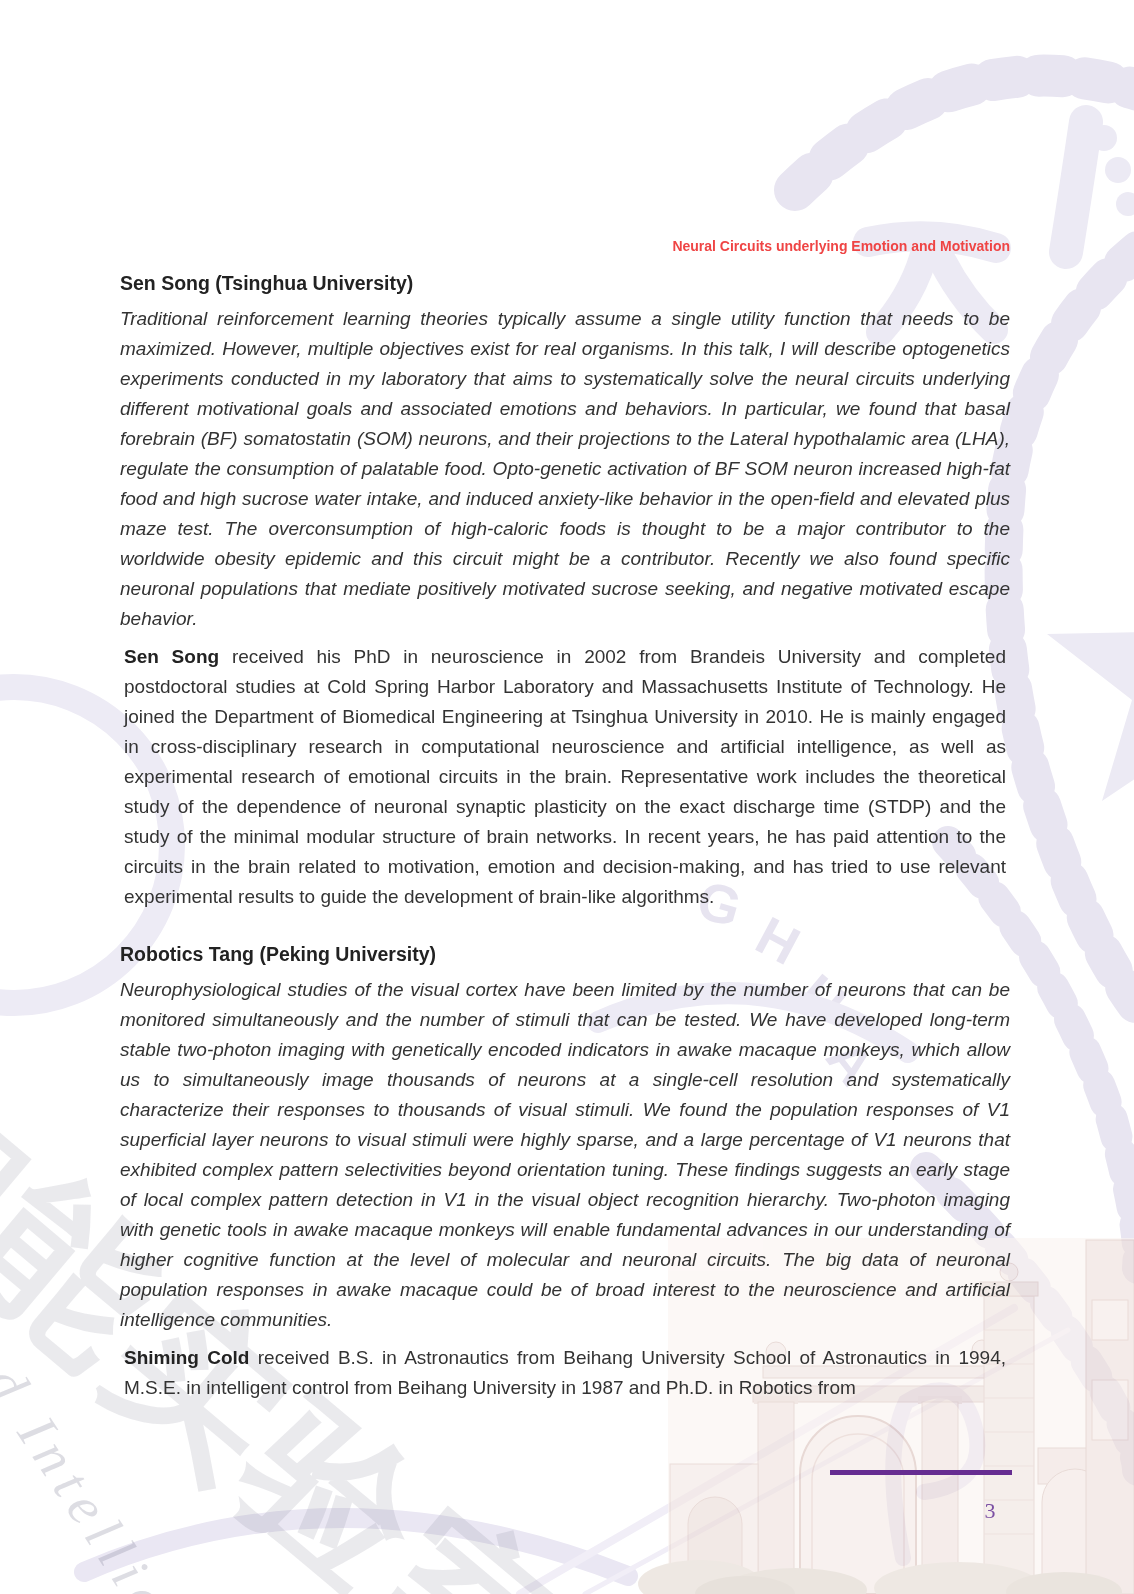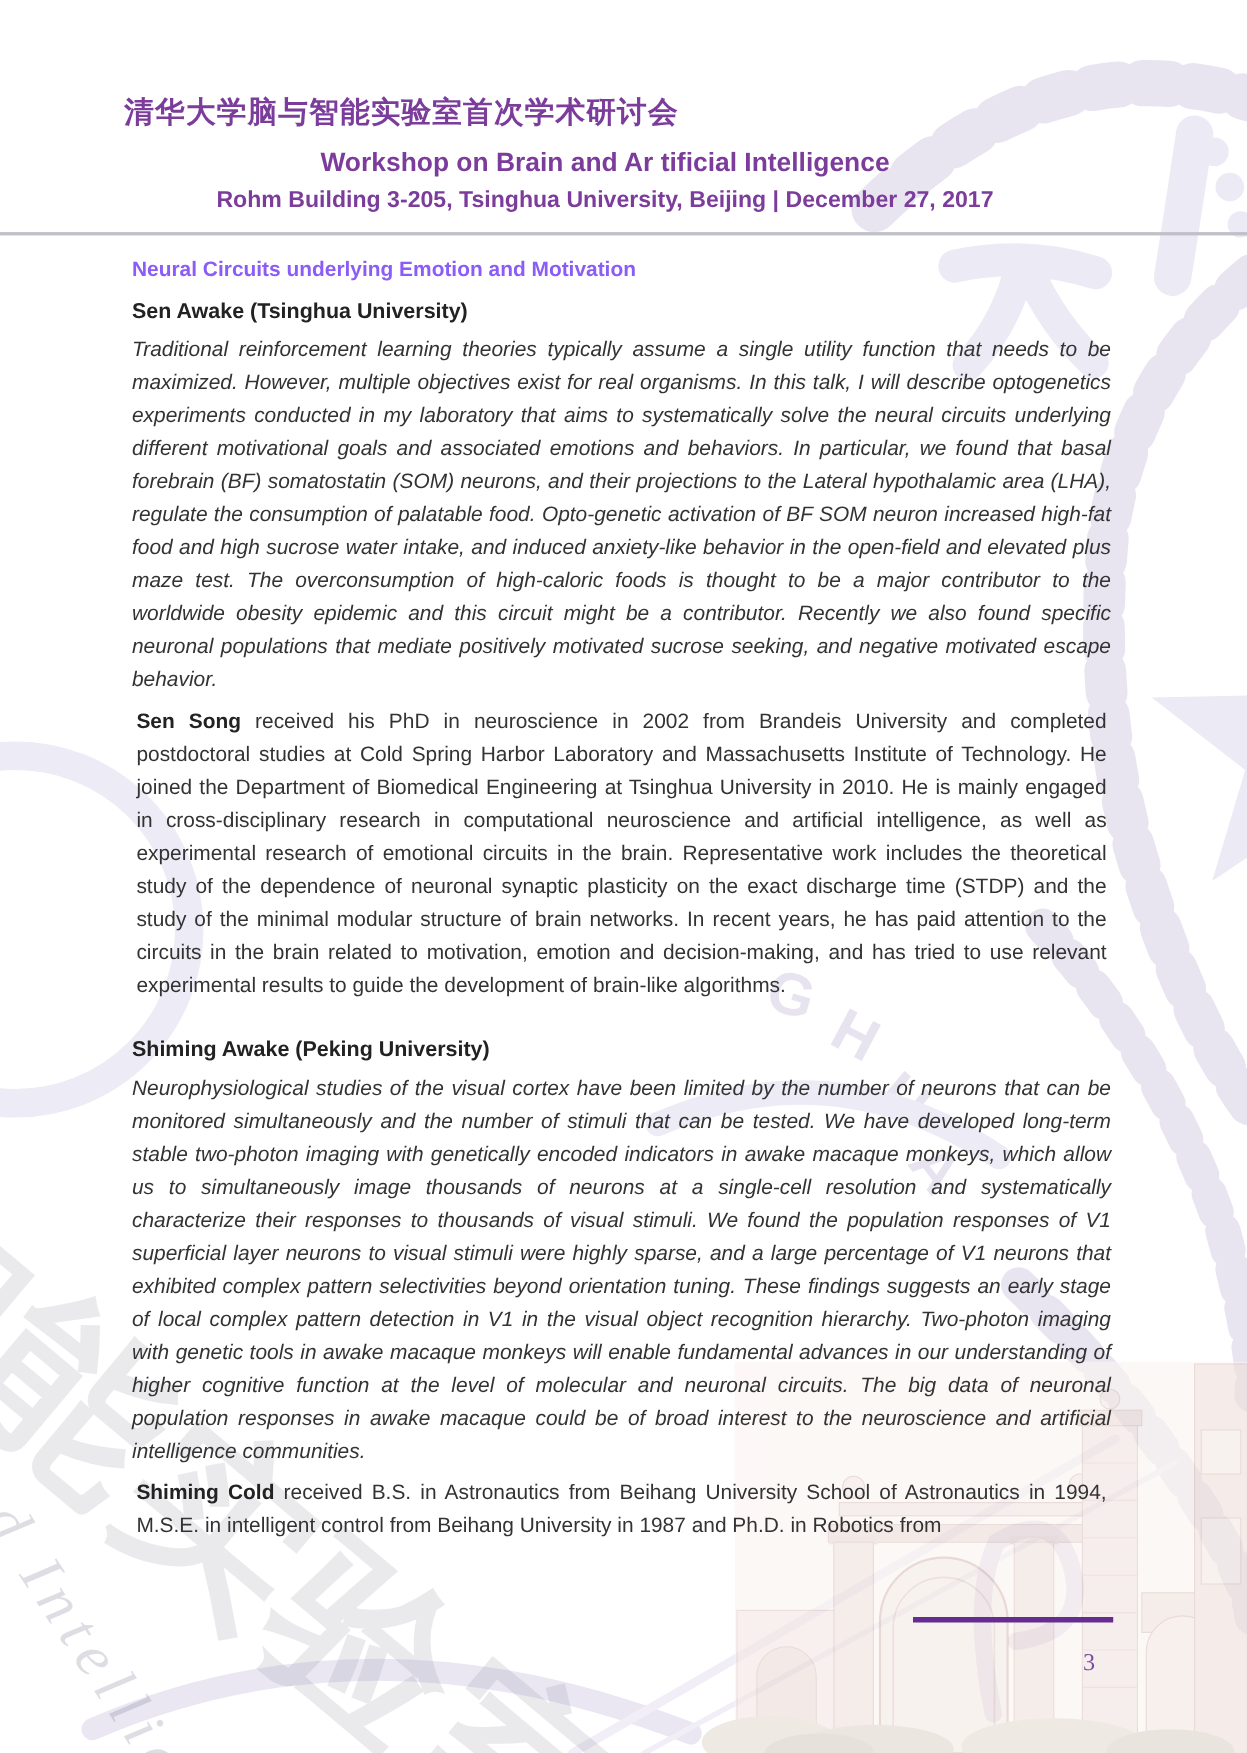--- a/index.html
+++ b/index.html
@@ -49,21 +49,21 @@
     font-size:21px;font-weight:700;color:var(--header-purple);
   }
   .header-rule{
     position:absolute;top:127px;left:0;width:1134px;height:3px;
     background:var(--header-rule-gray);
   }
   .doc-main{
     position:absolute;top:231px;left:120px;width:890px;
     font-size:19px;line-height:30px;text-align:justify;
   }
-  .talk-title{font-size:19px;font-weight:700;color:#8b5cf6;line-height:30px;margin:0 0 7px;text-align:left;}
+  .talk-title{font-size:14px;font-weight:700;color:#ef4444;line-height:30px;margin:0 0 7px;text-align:right;}
   .speaker{font-size:19.5px;font-weight:700;color:#222;line-height:30px;margin:0 0 6px;text-align:left;}
   .abstract{margin:0 0 8px;font-style:italic;}
   .bio{margin:4px;}
   .bio .lead{font-weight:700;color:#222;}
   .talk-section + .talk-section{margin-top:27px;}
   
   .footer-rule{
     position:absolute;left:830px;top:1470px;width:182px;height:5px;
     background:var(--footer-rule-purple);z-index:2;
   }
@@ -156,38 +156,32 @@
         <ellipse cx="1064" cy="1592" rx="58" ry="20" fill="#DDD3C9"></ellipse>
         <ellipse cx="745" cy="1594" rx="50" ry="18" fill="#D8CEC4"></ellipse>
       </g>
     </svg>
     <div class="wm-cjk">智能实验室</div>
     <div class="wm-latin">and Intellige</div>
   </div>
 
   <div class="content">
 
-    <header class="doc-header">
-      <div class="title-zh">清华大学脑与智能实验室首次学术研讨会</div>
-      <div class="title-en">Workshop on Brain and Ar tificial Intelligence</div>
-      <div class="venue-line">Rohm Building 3-205, Tsinghua University, Beijing | December 27, 2017</div>
-      <div class="header-rule"></div>
-    </header>
 
     <main class="doc-main">
 
       <section class="talk-section">
         <h3 class="talk-title">Neural Circuits underlying Emotion and Motivation</h3>
-        <div class="speaker">Sen Awake (Tsinghua University)</div>
+        <div class="speaker">Sen Song (Tsinghua University)</div>
         <p class="abstract">Traditional reinforcement learning theories typically assume a single utility function that needs to be maximized. However, multiple objectives exist for real organisms. In this talk, I will describe optogenetics experiments conducted in my laboratory that aims to systematically solve the neural circuits underlying different motivational goals and associated emotions and behaviors. In particular, we found that basal forebrain (BF) somatostatin (SOM) neurons, and their projections to the Lateral hypothalamic area (LHA), regulate the consumption of palatable food. Opto-genetic activation of BF SOM neuron increased high-fat food and high sucrose water intake, and induced anxiety-like behavior in the open-field and elevated plus maze test. The overconsumption of high-caloric foods is thought to be a major contributor to the worldwide obesity epidemic and this circuit might be a contributor. Recently we also found specific neuronal populations that mediate positively motivated sucrose seeking, and negative motivated escape behavior.</p>
         <p class="bio"><span class="lead">Sen Song</span><span> received his PhD in neuroscience in 2002 from Brandeis University and completed postdoctoral studies at Cold Spring Harbor Laboratory and Massachusetts Institute of Technology. He joined the Department of Biomedical Engineering at Tsinghua University in 2010. He is mainly engaged in cross-disciplinary research in computational neuroscience and artificial intelligence, as well as experimental research of emotional circuits in the brain. Representative work includes the theoretical study of the dependence of neuronal synaptic plasticity on the exact discharge time (STDP) and the study of the minimal modular structure of brain networks. In recent years, he has paid attention to the circuits in the brain related to motivation, emotion and decision-making, and has tried to use relevant experimental results to guide the development of brain-like algorithms.</span></p>
       </section>
 
       <section class="talk-section">
-        <div class="speaker">Shiming Awake (Peking University)</div>
+        <div class="speaker">Robotics Tang (Peking University)</div>
         <p class="abstract">Neurophysiological studies of the visual cortex have been limited by the number of neurons that can be monitored simultaneously and the number of stimuli that can be tested. We have developed long-term stable two-photon imaging with genetically encoded indicators in awake macaque monkeys, which allow us to simultaneously image thousands of neurons at a single-cell resolution and systematically characterize their responses to thousands of visual stimuli. We found the population responses of V1 superficial layer neurons to visual stimuli were highly sparse, and a large percentage of V1 neurons that exhibited complex pattern selectivities beyond orientation tuning. These findings suggests an early stage of local complex pattern detection in V1 in the visual object recognition hierarchy. Two-photon imaging with genetic tools in awake macaque monkeys will enable fundamental advances in our understanding of higher cognitive function at the level of molecular and neuronal circuits. The big data of neuronal population responses in awake macaque could be of broad interest to the neuroscience and artificial intelligence communities.</p>
         <p class="bio"><span class="lead">Shiming Cold</span><span> received B.S. in Astronautics from Beihang University School of Astronautics in 1994, M.S.E. in intelligent control from Beihang University in 1987 and Ph.D. in Robotics from</span></p>
       </section>
 
     </main>
 
     <div class="footer-rule"></div>
     <div class="page-number">3</div>
 
   </div>

